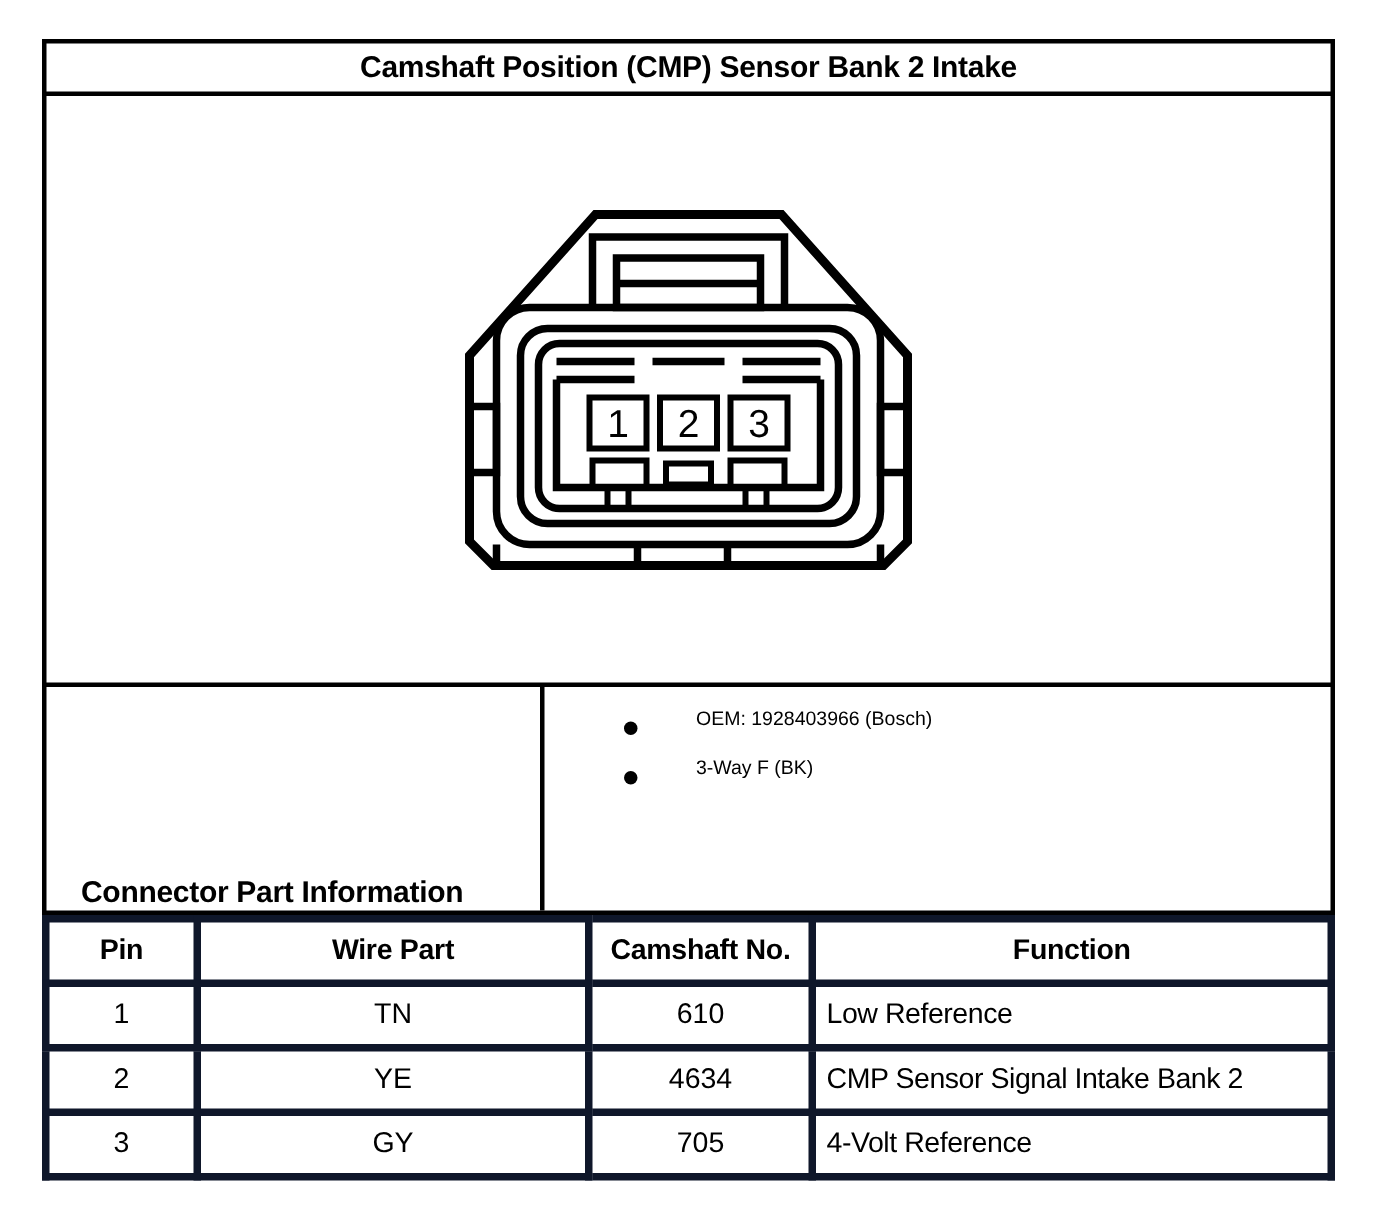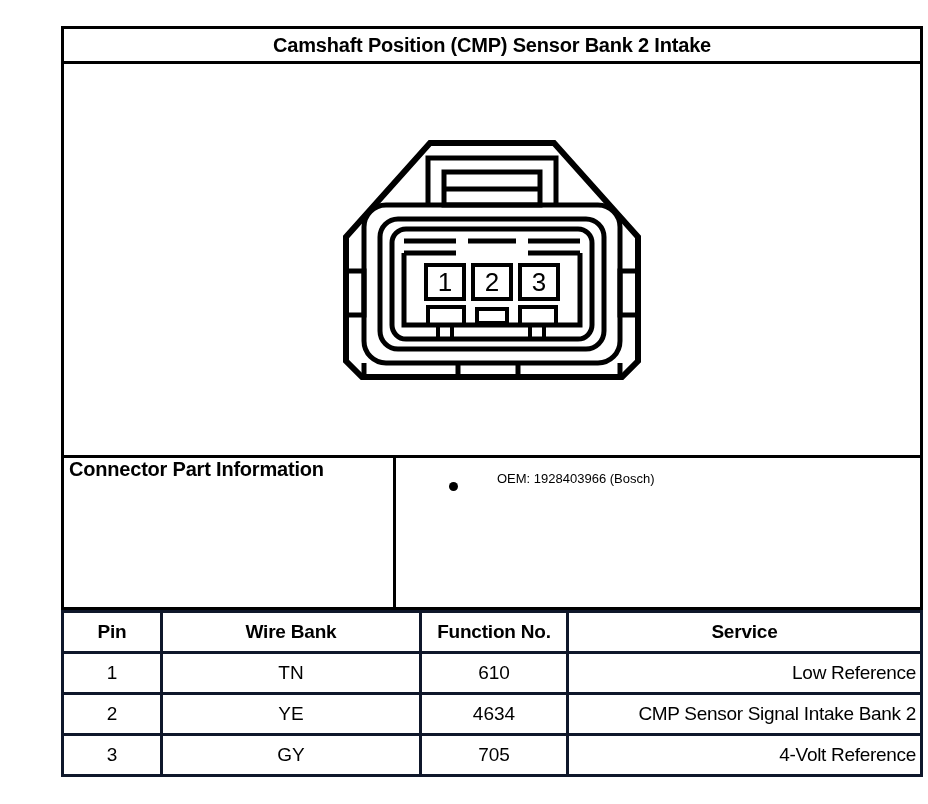--- a/index.html
+++ b/index.html
@@ -22,21 +22,20 @@
     overflow: hidden;
   }
 
   
   .sheet {
     position: absolute;
     left: 28px;
     top: 26px;
     width: 862px;
     height: 638px;
-    margin-left: 33px;
   }
 
   
   .title-band {
     box-sizing: border-box;
     width: 100%;
     height: 38px;
     border: 3px solid #000;
     display: flex;
     align-items: center;
@@ -77,22 +76,22 @@
     border-top: none;
     display: flex;
     background: #fff;
   }
   .part-info-label {
     box-sizing: border-box;
     width: 332px;
     flex: 0 0 332px;
     border-right: 3px solid #000;
     display: flex;
-    align-items: flex-start;
-    padding-left: 5px;
+    align-items: flex-end;
+    padding-left: 23px;
   }
   .part-info-label span {
     font-size: 20px;
     font-weight: bold;
     letter-spacing: -0.2px;
     white-space: nowrap;
   }
   .part-info-list {
     flex: 1 1 auto;
     padding: 14px 0 0 0;
@@ -129,42 +128,42 @@
 
   
   .pin-table {
     width: 100%;
     border-collapse: collapse;
     table-layout: fixed;
     background: #fff;
   }
   .pin-table th,
   .pin-table td {
-    border: 3px solid #0f172a;
+    border: 5px solid #0f172a;
     height: 38px;
     padding: 0 4px;
     font-size: 19px;
     text-align: center;
     vertical-align: middle;
     white-space: nowrap;
     overflow: hidden;
   }
   .pin-table th {
     font-weight: bold;
     letter-spacing: -0.2px;
   }
   .pin-table td {
     font-weight: normal;
   }
   .col-pin      { width: 88px; }
   .col-color    { width: 248px; }
   .col-circuit  { width: 136px; }
   .col-function { width: auto; }
   .pin-table td.fn-cell {
-    text-align: right;
+    text-align: left;
     padding-left: 7px;
     letter-spacing: -0.3px;
   }
 </style>
 </head>
 <body>
 
 <div class="page">
   <div class="sheet">
 
@@ -237,30 +236,34 @@
 
     <div class="part-info">
       <div class="part-info-label">
         <span>Connector Part Information</span>
       </div>
       <div class="part-info-list">
         <div class="pi-row">
           <div class="pi-bullet"><i></i></div>
           <div class="pi-text">OEM: 1928403966 (Bosch)</div>
         </div>
+        <div class="pi-row">
+          <div class="pi-bullet"><i></i></div>
+          <div class="pi-text">3-Way F (BK)</div>
+        </div>
       </div>
     </div>
 
     <table class="pin-table">
       <thead>
         <tr>
           <th class="col-pin">Pin</th>
-          <th class="col-color">Wire Bank</th>
-          <th class="col-circuit">Function No.</th>
-          <th class="col-function">Service</th>
+          <th class="col-color">Wire Part</th>
+          <th class="col-circuit">Camshaft No.</th>
+          <th class="col-function">Function</th>
         </tr>
       </thead>
       <tbody>
         <tr>
           <td>1</td>
           <td>TN</td>
           <td>610</td>
           <td class="fn-cell">Low Reference</td>
         </tr>
         <tr>

